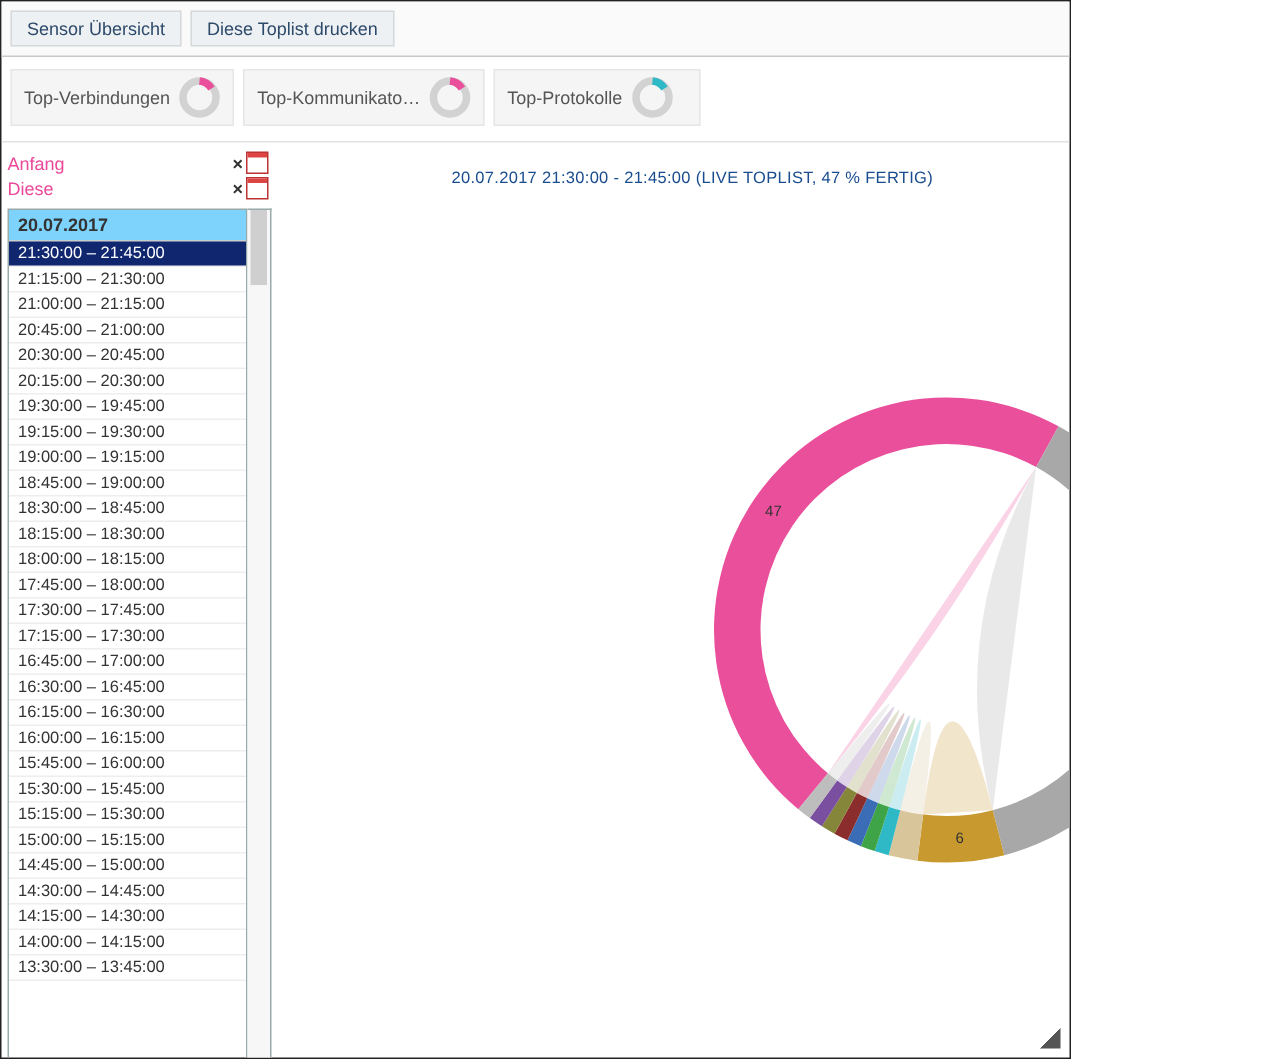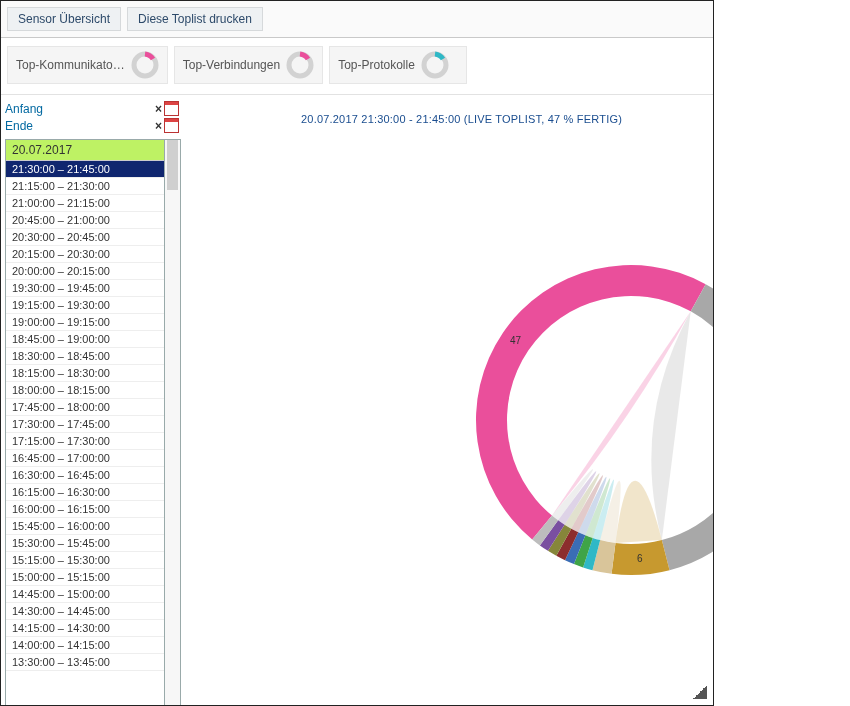--- a/index.html
+++ b/index.html
@@ -8,56 +8,56 @@
   .topbar{display:flex;gap:6px;padding:6px;border-bottom:1px solid #c9c9c9;background:#fafafa;}
   .btn{background:#eef1f3;border:1px solid #d6d9db;padding:4px 10px;font-size:12px;color:#2d4a6a;cursor:pointer;}
   
   .tabs{display:flex;gap:6px;padding:8px 6px 10px;border-bottom:1px solid #e2e2e2;}
   .tab{display:flex;align-items:center;gap:6px;background:#f5f5f5;border:1px solid #e6e6e6;padding:4px 8px;cursor:pointer;min-width:120px;}
   .tab span.lbl{font-size:12px;color:#555;}
   
   .main{display:flex;height:calc(706px - 32px - 58px);}
   .side{width:180px;border-right:0px solid #ddd;padding:4px 0 0 4px;box-sizing:border-box;display:flex;flex-direction:column;}
   .daterow{display:flex;align-items:center;justify-content:space-between;padding:2px 2px 0 0;}
-  .daterow .lbl{color:#0369a1;}
+  .daterow .lbl{color:#ec4899;}
   .daterow .icns{display:flex;align-items:center;gap:2px;}
   .ic-x{font-weight:bold;cursor:pointer;}
   .ic-cal{width:13px;height:13px;border:1px solid #b33;background:linear-gradient(#fff,#fff);position:relative;display:inline-block;}
   .ic-cal:before{content:"";position:absolute;top:0;left:0;right:0;height:3px;background:#d44;}
   .listwrap{display:flex;margin-top:6px;flex:1;min-height:0;}
   .list{flex:1;border:1px solid #9aa;overflow:hidden;}
-  .list .dayhdr{font-weight:normal;padding:3px 6px;border-bottom:1px solid #ccc;background:#bef264;}
+  .list .dayhdr{font-weight:bold;padding:3px 6px;border-bottom:1px solid #ccc;background:#7dd3fc;}
   .list .item{padding:2px 6px;border-bottom:1px solid #eee;font-size:11px;white-space:nowrap;cursor:pointer;}
   .list .item.sel{background:#10266f;color:#fff;}
   .scroll{width:15px;border:1px solid #9aa;border-left:none;background:#f7f7f7;position:relative;}
   .scroll .thumb{position:absolute;top:0;left:2px;right:2px;height:50px;background:#cfcfcf;border-radius:0;}
   .content{flex:1;position:relative;}
   .title{color:#1a4d8f;font-size:11px;padding:18px 0 0 120px;letter-spacing:.2px;}
   .chart{position:absolute;left:260px;top:135px;}
   .corner{position:absolute;right:6px;bottom:6px;width:14px;height:14px;background:linear-gradient(135deg,transparent 50%,#555 50%);}
 </style>
 </head>
 <body>
 <div class="app">
 
   <div class="topbar">
     <button class="btn">Sensor Übersicht</button>
     <button class="btn">Diese Toplist drucken</button>
   </div>
 
   <div class="tabs" id="tabs">
       <div class="tab">
-        <span class="lbl">Top-Kommunikato…</span>
+        <span class="lbl">Top-Verbindungen</span>
         <svg width="28" height="28">
           <circle cx="14" cy="14" r="11" fill="none" stroke="#d2d2d2" stroke-width="5"></circle>
           <path d="M14 3 A11 11 0 0 1 22 8" fill="none" stroke="#ea4f9b" stroke-width="5"></path>
         </svg>
       </div>
       <div class="tab">
-        <span class="lbl">Top-Verbindungen</span>
+        <span class="lbl">Top-Kommunikato…</span>
         <svg width="28" height="28">
           <circle cx="14" cy="14" r="11" fill="none" stroke="#d2d2d2" stroke-width="5"></circle>
           <path d="M14 3 A11 11 0 0 1 22 8" fill="none" stroke="#ea4f9b" stroke-width="5"></path>
         </svg>
       </div>
       <div class="tab">
         <span class="lbl">Top-Protokolle</span>
         <svg width="28" height="28">
           <circle cx="14" cy="14" r="11" fill="none" stroke="#d2d2d2" stroke-width="5"></circle>
           <path d="M14 3 A11 11 0 0 1 22 8" fill="none" stroke="#2fb8c6" stroke-width="5"></path>
@@ -68,36 +68,35 @@
   <div class="main">
     <div class="side">
       <div class="daterow">
         <span class="lbl">Anfang</span>
         <span class="icns">
           <span class="ic-x">×</span>
           <span class="ic-cal"></span>
         </span>
       </div>
       <div class="daterow">
-        <span class="lbl">Ende</span>
+        <span class="lbl">Diese</span>
         <span class="icns">
           <span class="ic-x">×</span>
           <span class="ic-cal"></span>
         </span>
       </div>
       <div class="listwrap">
         <div class="list" id="list">
           <div class="dayhdr">20.07.2017</div>
         <div class="item sel">21:30:00 – 21:45:00</div>
             <div class="item">21:15:00 – 21:30:00</div>
             <div class="item">21:00:00 – 21:15:00</div>
             <div class="item">20:45:00 – 21:00:00</div>
             <div class="item">20:30:00 – 20:45:00</div>
             <div class="item">20:15:00 – 20:30:00</div>
-            <div class="item">20:00:00 – 20:15:00</div>
             <div class="item">19:30:00 – 19:45:00</div>
             <div class="item">19:15:00 – 19:30:00</div>
             <div class="item">19:00:00 – 19:15:00</div>
             <div class="item">18:45:00 – 19:00:00</div>
             <div class="item">18:30:00 – 18:45:00</div>
             <div class="item">18:15:00 – 18:30:00</div>
             <div class="item">18:00:00 – 18:15:00</div>
             <div class="item">17:45:00 – 18:00:00</div>
             <div class="item">17:30:00 – 17:45:00</div>
             <div class="item">17:15:00 – 17:30:00</div>

